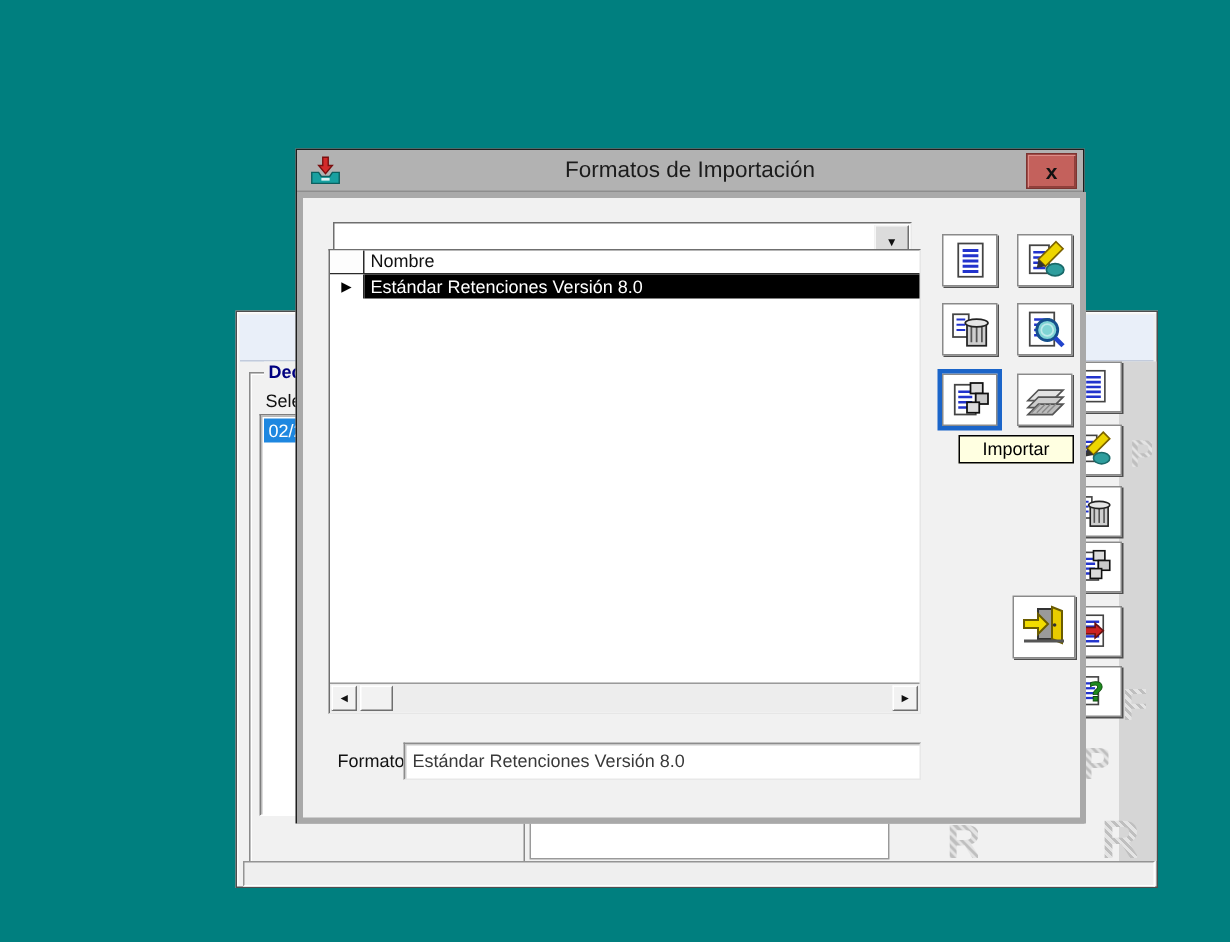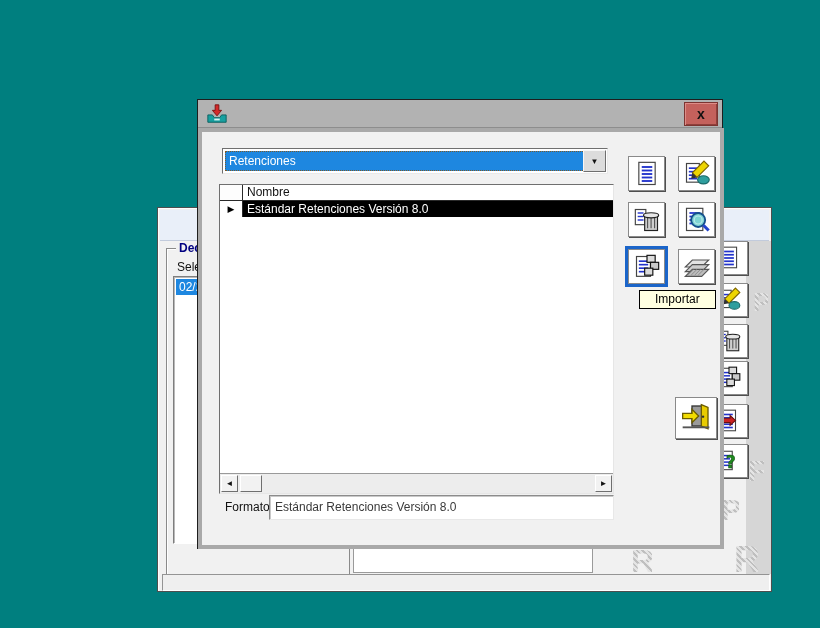--- a/index.html
+++ b/index.html
@@ -46,21 +46,21 @@
 
   .combo{position:absolute;left:24px;top:48px;width:386px;height:26px;background:#fff;
          border:1px solid;border-color:#6f6f6f #e9e9e9 #e9e9e9 #6f6f6f;box-sizing:border-box;}
   .combo .sel{position:absolute;left:2px;top:2px;right:22px;bottom:2px;background:#1E87E0;color:#fff;
               font-size:12px;line-height:20px;padding-left:4px;outline:1px dotted #7a5a2a;outline-offset:-1px;
               white-space:nowrap;overflow:hidden;}
   .combo .drop{position:absolute;right:1px;top:1px;width:21px;bottom:1px;background:#DCDCDC;
                border:1px solid;border-color:#f6f6f6 #6f6f6f #6f6f6f #f6f6f6;
                font-size:8px;color:#111;text-align:center;line-height:22px;}
 
-  .grid{position:absolute;left:21px;top:84px;width:395px;height:310px;background:#fff;
+  .grid{position:absolute;left:21px;top:66px;width:395px;height:310px;background:#fff;
         border:1px solid;border-color:#6f6f6f #e6e6e6 #e6e6e6 #6f6f6f;box-sizing:border-box;}
   .grid .hdr{position:absolute;left:0;top:0;right:0;height:15px;border-bottom:1px solid #2a2a2a;
              font-size:12px;color:#111;}
   .grid .hdrsel{position:absolute;left:0;top:0;width:22px;height:15px;border-right:1px solid #2a2a2a;background:#fdfdfd;}
   .grid .hdrtxt{position:absolute;left:27px;top:0px;line-height:15px;}
   .grid .row{position:absolute;left:0;top:16px;right:0;height:16px;font-size:12px;}
   .grid .rowsel{position:absolute;left:0;top:0;width:22px;height:16px;border-right:1px solid #2a2a2a;
                 background:#fff;color:#000;font-size:9px;text-align:center;line-height:16px;}
   .grid .rowdata{position:absolute;left:23px;right:0;top:0;height:16px;background:#000;color:#fff;
                  line-height:16px;padding-left:4px;white-space:nowrap;overflow:hidden;}
@@ -208,26 +208,26 @@
 
   <div class="dialog">
     <div class="titlebar">
       <span class="tbicon">
         <svg width="22" height="22" viewBox="0 0 24 24">
             <polygon points="10,2 14,2 14,8 17,8 12,14 7,8 10,8" fill="#D42A2A" stroke="#7a1010"></polygon>
             <polygon points="2,13 7,13 9,16 15,16 17,13 22,13 22,21 2,21" fill="#18A0A0" stroke="#0b5f5f"></polygon>
             <rect x="9" y="17" width="6" height="2" fill="#d9f2f2"></rect>
           </svg>
       </span>
+      <div class="title">Formatos de Importación</div>
       <div class="closebtn">x</div>
     </div>
     <div class="dlgframe"></div>
 
     <div class="combo">
-      <div class="sel">Retenciones</div>
       <div class="drop">▼</div>
     </div>
 
     <div class="grid">
       <div class="hdr">
         <div class="hdrsel"></div>
         <div class="hdrtxt">Nombre</div>
       </div>
       <div class="row">
         <div class="rowsel">▶</div>

